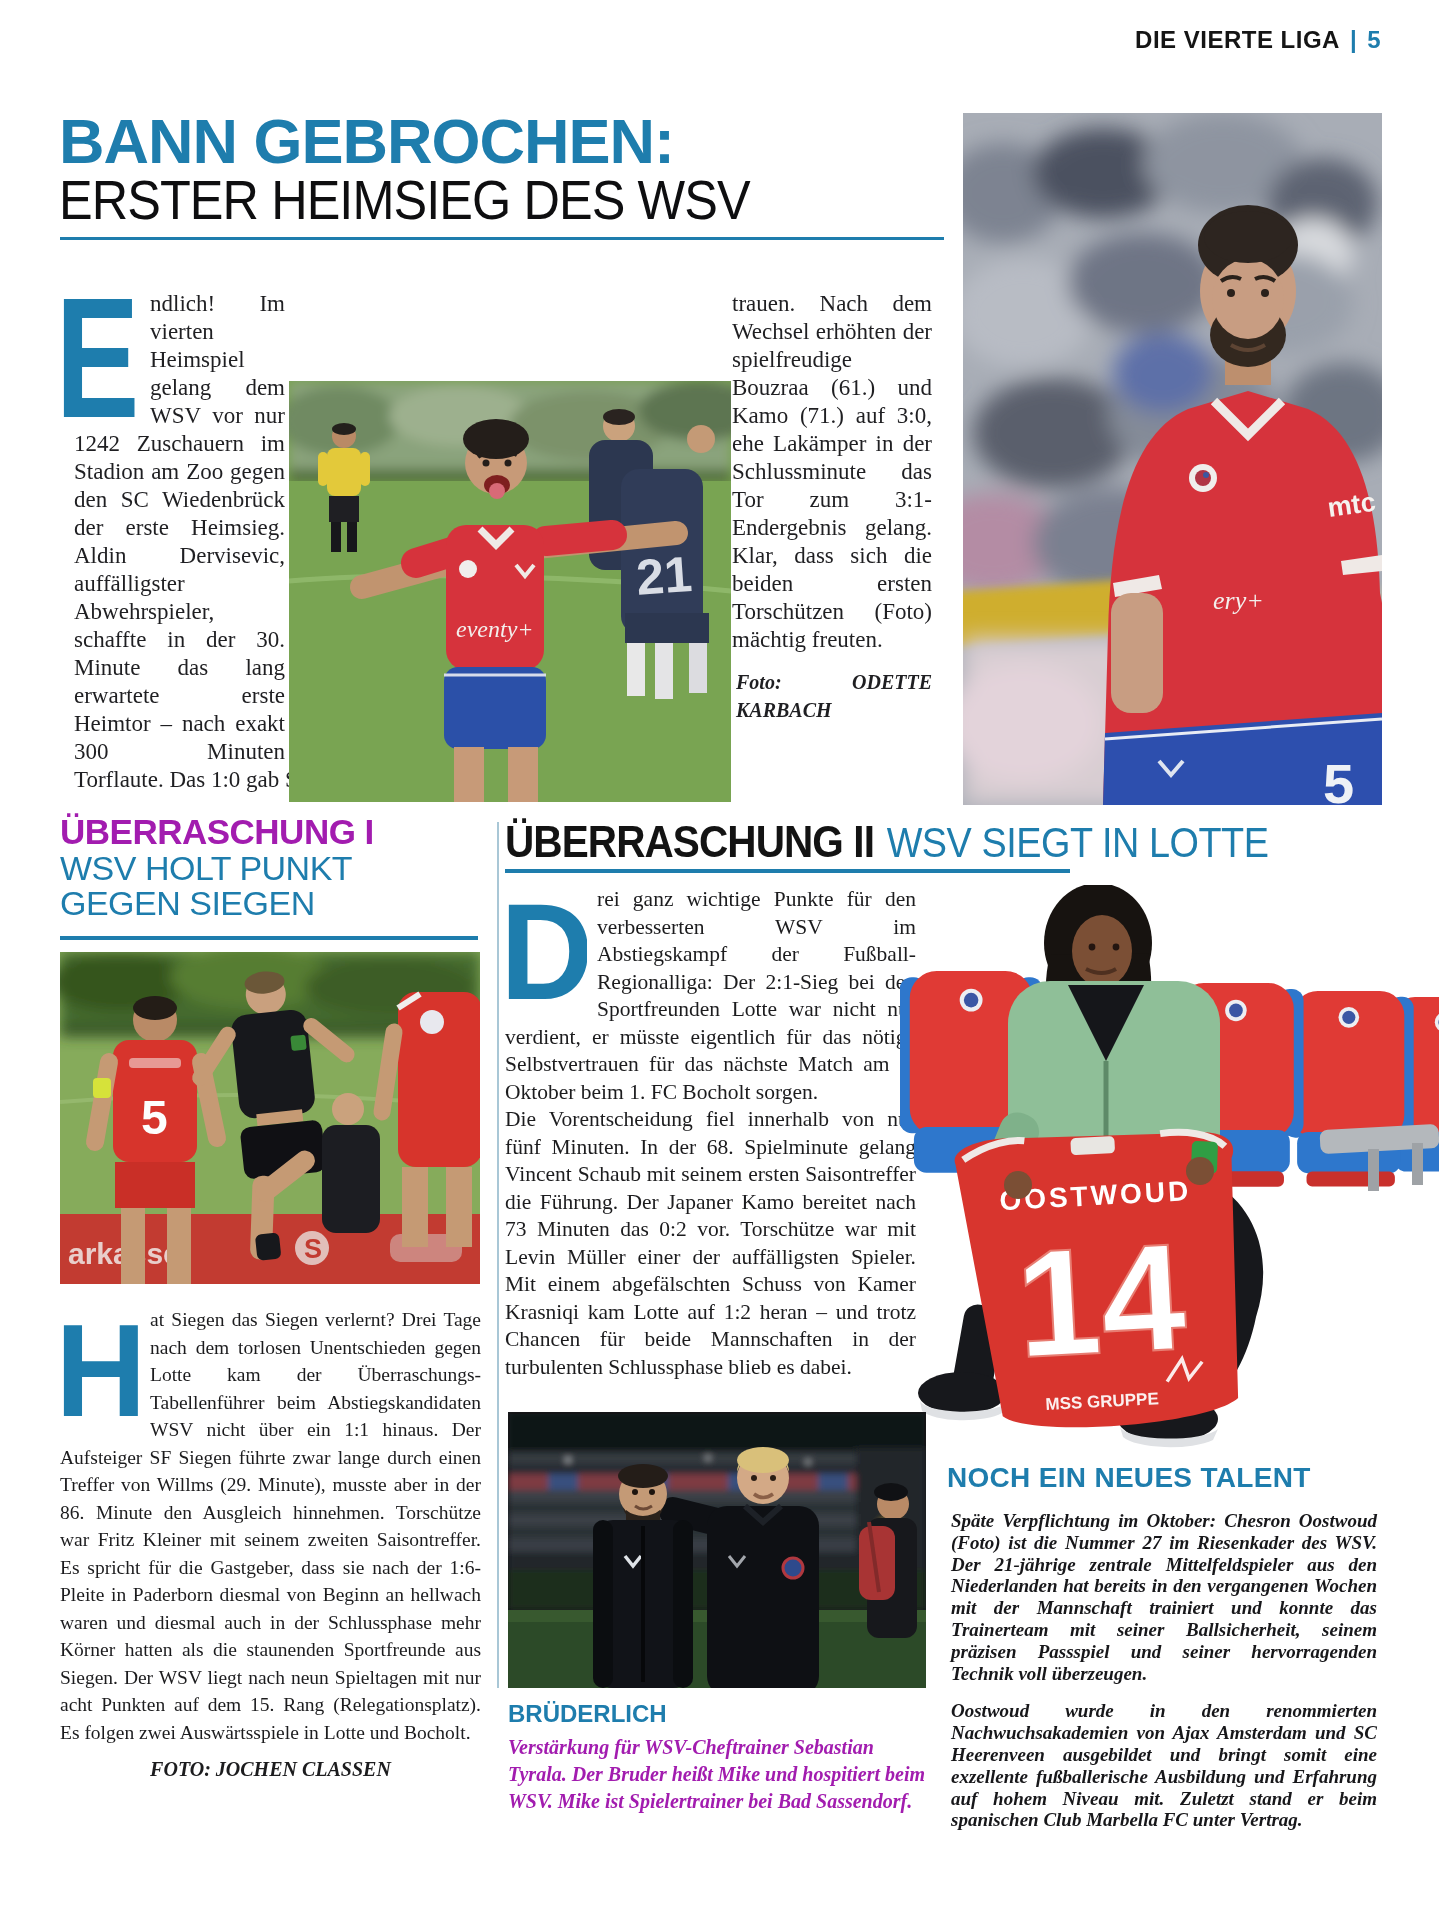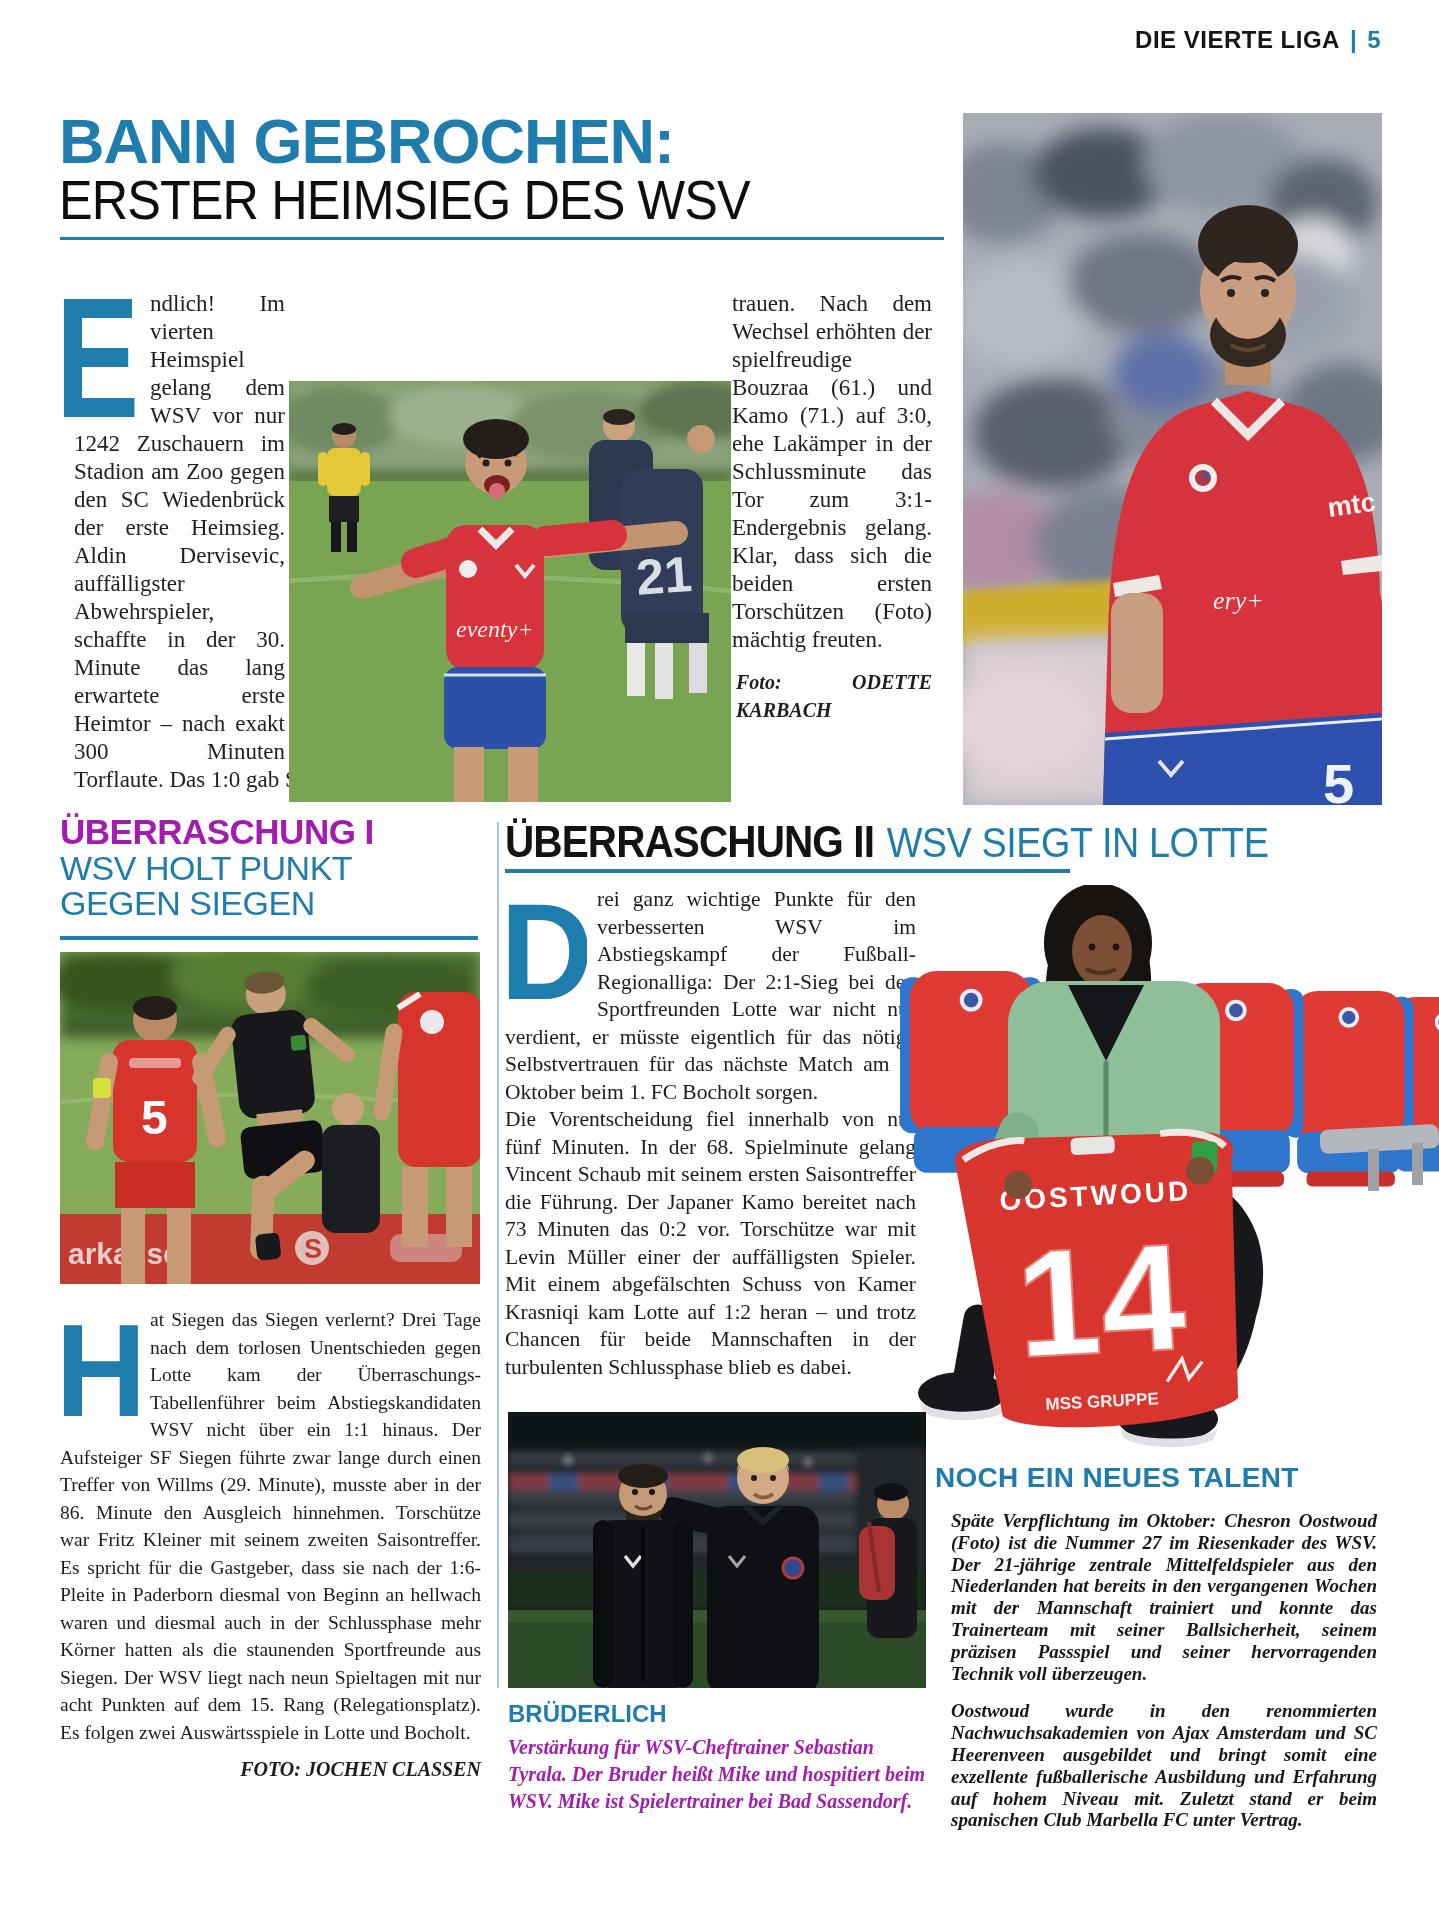--- a/index.html
+++ b/index.html
@@ -32,35 +32,35 @@
   
   .photo{position:absolute;overflow:hidden;}
   
   #s1-title{left:60px;top:814px;font-family:"Liberation Sans",sans-serif;font-weight:bold;
             font-size:35px;color:#a21caf;line-height:36px;letter-spacing:-.5px;}
   #s1-sub{left:60px;top:851px;font-family:"Liberation Sans",sans-serif;font-weight:400;
           font-size:34px;color:#1e7dad;line-height:35px;letter-spacing:-.5px;}
   #s1-rule{left:60px;top:936px;width:418px;height:4px;background:#1e7dad;}
   #s1-body{left:60px;top:1306px;width:421px;font-size:19.5px;line-height:27.5px;text-align:justify;}
   #s1-body p{margin:0;}
-  #s1-credit{left:60px;top:1758px;width:421px;text-align:right;font-weight:bold;font-style:italic;font-size:20px;}
+  #s1-credit{left:60px;top:1758px;width:421px;text-align:center;font-weight:bold;font-style:italic;font-size:20px;}
   
   #divider-v{left:497px;top:822px;width:2px;height:866px;background:#a9c7d6;}
   
   #s2-titlerow{left:505px;top:816px;transform:scaleX(.9);transform-origin:left top;white-space:nowrap;}
   #s2-titlerow .t1{font-family:"Liberation Sans",sans-serif;font-weight:bold;font-size:45px;
                    color:#131313;letter-spacing:-1px;}
   #s2-titlerow .t2{font-family:"Liberation Sans",sans-serif;font-weight:400;font-size:42px;
                    color:#1e7dad;margin-left:14px;letter-spacing:-.5px;}
   #s2-rule{left:505px;top:869px;width:565px;height:4px;background:#1e7dad;}
   #s2-body{left:505px;top:886px;width:411px;font-size:21.5px;line-height:27.5px;text-align:justify;}
   #s2-body p{margin:0;}
   
   #talent{left:935px;top:1462px;width:458px;}
-  #talent h3{margin:0 0 8px 0;font-family:"Liberation Sans",sans-serif;font-weight:bold;
+  #talent h3{margin:0 0 8px 12px;font-family:"Liberation Sans",sans-serif;font-weight:bold;
              font-size:28px;color:#1e7dad;letter-spacing:.3px;}
   #talent p{margin:16px;font-weight:bold;font-style:italic;font-size:19px;line-height:21.8px;
             color:#17171a;text-align:justify;}
   
   #brotherly{left:508px;top:1700px;width:424px;}
   #brotherly h3{margin:0 0 6px 0;font-family:"Liberation Sans",sans-serif;font-weight:bold;
                 font-size:24px;color:#1e7dad;}
   #brotherly p{margin:0;font-weight:bold;font-style:italic;font-size:20px;line-height:27px;color:#a21caf;}
 </style>
 </head>

